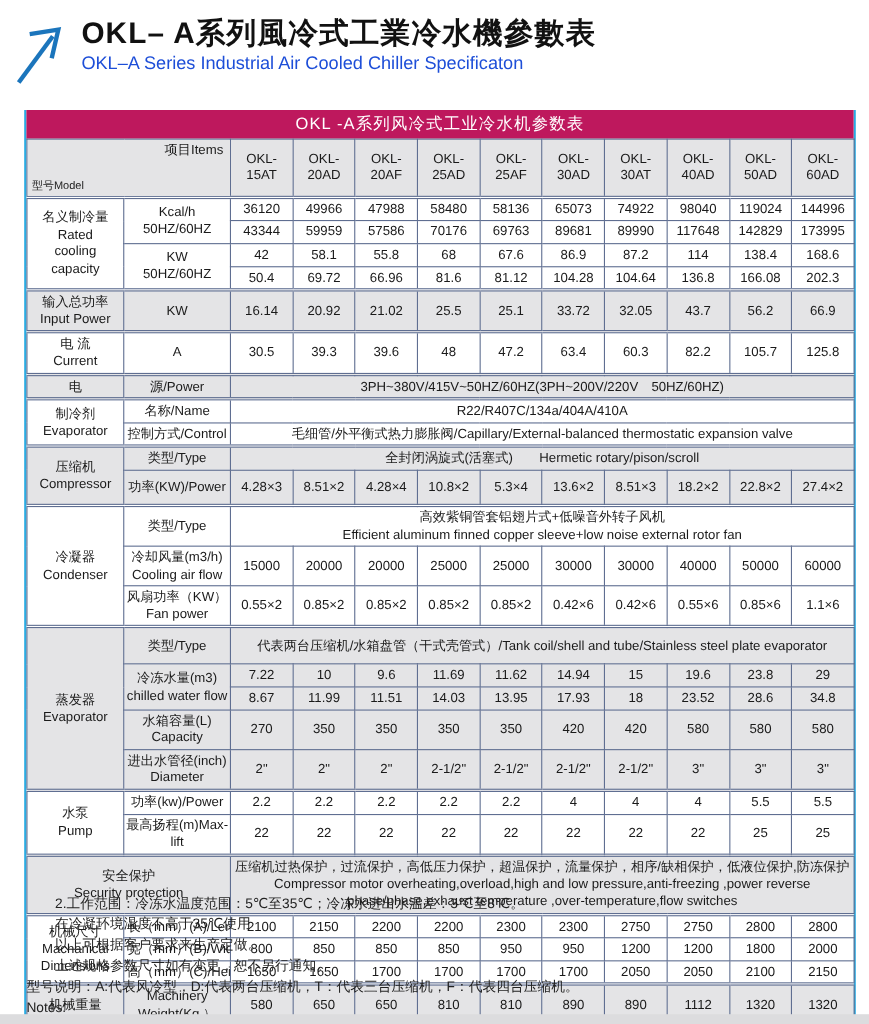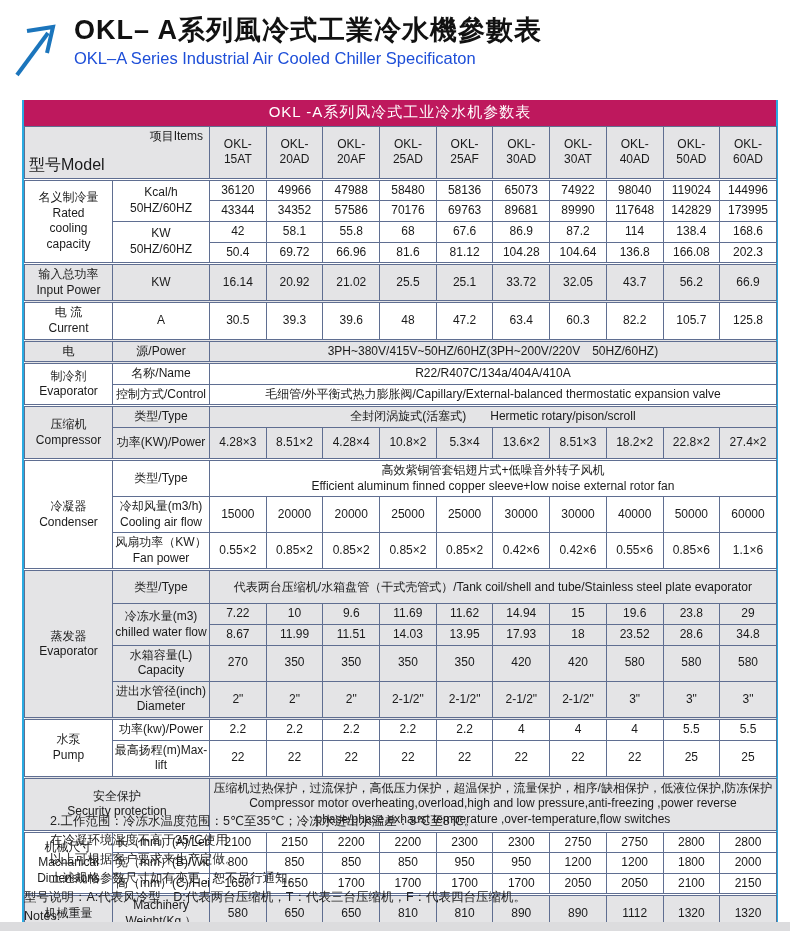--- a/index.html
+++ b/index.html
@@ -27,21 +27,21 @@
     border:1px solid #5f6e91;text-align:center;vertical-align:middle;
     padding:2px 1px;line-height:1.3;white-space:pre-line;word-wrap:break-word;
     background:#ffffff;
   }
   tr.band td{background:#e4e4e6;}
   tr.sec td{border-top:3px double #5f6e91;}
   td.tl{text-align:left;padding-left:3px;white-space:nowrap;overflow:hidden;}
   td.h28{height:26px;} td.h30{height:28px;}
   .corner{position:relative;height:32px;
     background-image:linear-gradient(to bottom right,transparent calc(50% - 0.8px),#5f6e91 calc(50% - 0.8px),#5f6e91 calc(50% + 0.8px),transparent calc(50% + 0.8px));}
-  .corner .c-model{position:absolute;left:4px;bottom:2px;font-size:16px;}
+  .corner .c-model{position:absolute;left:4px;bottom:2px;font-size:10px;}
   .corner .c-items{position:absolute;right:6px;top:2px;font-size:12px;}
   
   .notes{position:absolute;left:24px;top:812px;width:740px;font-size:12.5px;line-height:19px;color:#222;}
   .notes .ind{padding-left:26px;}
   
   .bottom-strip{position:absolute;left:0;bottom:0;width:790px;height:9px;background:#dcdcde;}
 </style>
 </head>
 <body>
 
@@ -108,21 +108,21 @@
           <td class="val">58480</td>
           <td class="val">58136</td>
           <td class="val">65073</td>
           <td class="val">74922</td>
           <td class="val">98040</td>
           <td class="val">119024</td>
           <td class="val">144996</td>
         </tr>
       <tr>
           <td class="val">43344</td>
-          <td class="val">34352</td>
+          <td class="val">59959</td>
           <td class="val">57586</td>
           <td class="val">70176</td>
           <td class="val">69763</td>
           <td class="val">89681</td>
           <td class="val">89990</td>
           <td class="val">117648</td>
           <td class="val">142829</td>
           <td class="val">173995</td>
         </tr>
       <tr>

